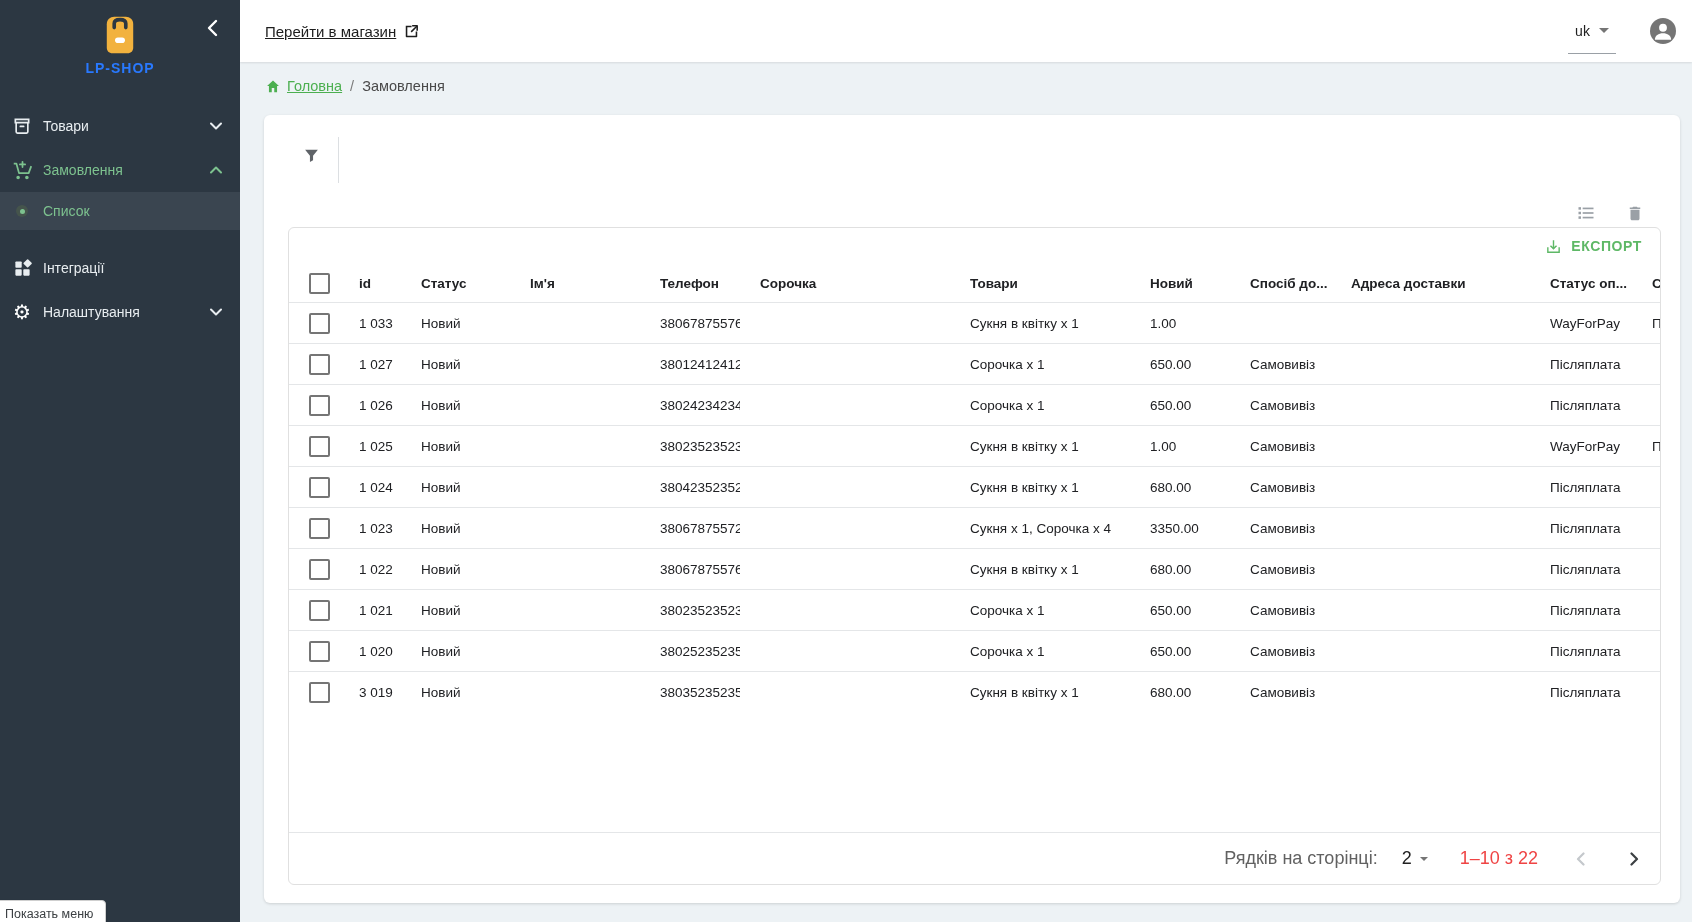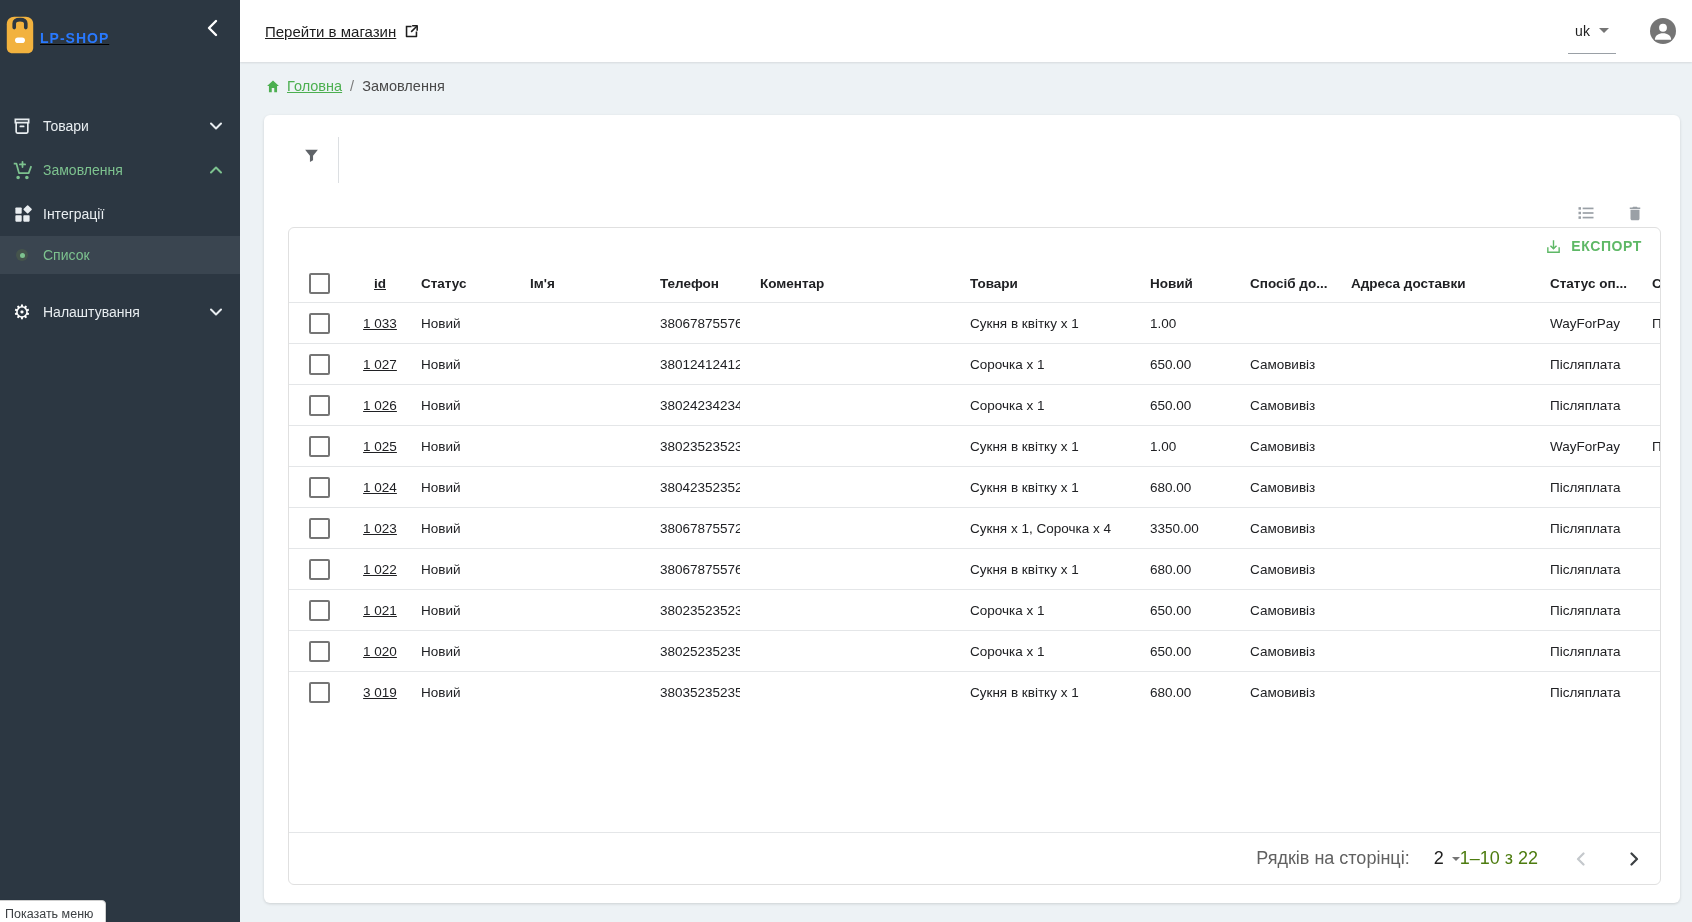--- a/index.html
+++ b/index.html
@@ -5,21 +5,21 @@
   html,body{margin:0;padding:0;}
   body{
     width:1692px;height:922px;position:relative;overflow:hidden;
     background:#edf2f5;
     font-family:"Liberation Sans", sans-serif;
     -webkit-font-smoothing:antialiased;
   }
   
   .sidebar{position:absolute;left:0;top:0;width:240px;height:922px;background:#2c3742;z-index:5;}
   .collapse-btn{position:absolute;top:16px;right:16px;width:24px;height:24px;cursor:pointer;display:flex;align-items:center;justify-content:center;}
-  .logo-wrap{padding-top:16px;display:flex;flex-direction:row;align-items:center;text-decoration:underline;}
+  .logo-wrap{padding-top:16px;display:flex;flex-direction:column;align-items:center;}
   .logo-text{margin-top:6px;color:#2979ff;font-size:14px;font-weight:bold;letter-spacing:1px;}
   .nav{position:absolute;top:104px;left:0;right:0;}
   .nav-item{height:44px;display:flex;align-items:center;padding:0 18px 0 10px;color:#e8edf0;font-size:14px;cursor:pointer;}
   .nav-item .ico{width:24px;height:24px;display:flex;align-items:center;justify-content:center;flex:none;}
   .nav-item .lbl{margin-left:9px;flex:1;}
   .nav-item .chev{flex:none;display:flex;align-items:center;}
   .nav-item.green{color:#7dc28f;}
   .nav-sub{height:38px;background:#3a4550;margin-bottom:16px;}
   .radio-outer{width:12px;height:12px;border-radius:50%;background:#45544c;display:flex;align-items:center;justify-content:center;}
   .radio-inner{width:5px;height:5px;border-radius:50%;background:#7dc28f;}
@@ -42,29 +42,29 @@
   .filter-divider{position:absolute;left:74px;top:22px;width:1px;height:46px;background:#dcdfe2;}
   .table-controls{position:absolute;top:88px;right:36px;display:flex;align-items:center;gap:30px;}
   .icon-btn{cursor:pointer;display:flex;align-items:center;justify-content:center;}
   .inner-card{position:absolute;left:24px;top:112px;width:1371px;height:656px;border:1px solid #e0e0e0;border-radius:6px;overflow:hidden;display:flex;flex-direction:column;background:#fff;}
   .export-row{height:36px;flex:none;display:flex;align-items:center;justify-content:flex-end;padding-right:12px;}
   .export-btn{display:flex;align-items:center;gap:9px;color:#5eb866;font-size:14px;font-weight:bold;letter-spacing:0.6px;cursor:pointer;padding:4px 6px;}
   .table-wrap{flex:none;overflow:hidden;}
   table.orders{table-layout:fixed;width:1493px;border-collapse:collapse;font-size:13.5px;color:#202124;}
   table.orders th{height:38px;text-align:left;font-weight:bold;padding:0 0 0 20px;white-space:nowrap;overflow:hidden;}
   table.orders td{height:40px;padding:0 0 0 20px;border-top:1px solid #e4e6e8;white-space:nowrap;overflow:hidden;}
-  table.orders th.col-id, table.orders td.col-id{padding:0;text-align:center;text-decoration:underline;}
+  table.orders th.col-id, table.orders td.col-id{padding:0;text-align:left;}
   table.orders th.col-select, table.orders td.col-select{padding-left:20px;}
   .cb{display:inline-block;width:17px;height:17px;border:2px solid #757575;border-radius:2px;background:#fff;cursor:pointer;vertical-align:middle;}
   .card-spacer{flex:1;}
   .card-footer{flex:none;height:51px;border-top:1px solid #e4e6e8;display:flex;align-items:center;justify-content:flex-end;padding-right:14px;font-size:18px;color:#424242;}
   .rpp-label{color:#616161;}
   .rpp-value{display:flex;align-items:center;gap:8px;margin-left:24px;cursor:pointer;color:#212121;}
   .rpp-value .caret-down{border-left-width:4.5px;border-right-width:4.5px;border-top-width:4.5px;}
-  .range-label{color:#4d7c0f;}
+  .range-label{margin-left:32px;color:#ef4444;}
   .page-btn{margin-left:30px;cursor:pointer;display:flex;align-items:center;justify-content:center;width:24px;height:24px;}
   .page-btn.disabled{cursor:default;}
   
   .status-tooltip{position:absolute;left:-6px;bottom:-10px;background:#fff;border:1px solid #cfcfcf;border-radius:4px;padding:6px 12px 10px 10px;font-size:12.5px;color:#3c4043;z-index:10;box-shadow:0 1px 2px rgba(0,0,0,0.15);white-space:nowrap;}
 </style>
 </head>
 <body>
 
 <div class="sidebar">
   <div class="collapse-btn">
@@ -106,39 +106,39 @@
         </svg>
       </span>
       <span class="lbl">Замовлення</span>
       <span class="chev">
         <svg width="12" height="8" viewBox="0 0 12 8">
             <polyline points="1,6.5 6,1.5 11,6.5" fill="none" stroke="#7dc28f" stroke-width="2" stroke-linecap="round" stroke-linejoin="round"></polyline>
           </svg>
       </span>
     </div>
 
+    <div class="nav-item nav-sub green">
+      <span class="ico">
+        <span class="radio-outer">
+            <span class="radio-inner"></span>
+          </span>
+      </span>
+      <span class="lbl">Список</span>
+    </div>
+
     <div class="nav-item">
       <span class="ico">
         <svg width="19" height="19" viewBox="0 0 24 24">
           <rect x="3" y="3" width="8" height="8" rx="1" fill="#e8edf0"></rect>
           <rect x="3" y="13" width="8" height="8" rx="1" fill="#e8edf0"></rect>
           <rect x="13" y="13" width="8" height="8" rx="1" fill="#e8edf0"></rect>
           <rect x="14.5" y="1.5" width="8" height="8" rx="1" fill="#e8edf0" transform="rotate(45 18.5 5.5)"></rect>
         </svg>
       </span>
       <span class="lbl">Інтеграції</span>
-    </div>
-
-    <div class="nav-item nav-sub green">
-      <span class="ico">
-        <span class="radio-outer">
-            <span class="radio-inner"></span>
-          </span>
-      </span>
-      <span class="lbl">Список</span>
     </div>
 
     <div class="nav-item">
       <span class="ico">
           <span class="gear-glyph">⚙</span>
         </span>
       <span class="lbl">Налаштування</span>
       <span class="chev">
         <svg width="12" height="8" viewBox="0 0 12 8">
             <polyline points="1,1.5 6,6.5 11,1.5" fill="none" stroke="#e8edf0" stroke-width="2" stroke-linecap="round" stroke-linejoin="round"></polyline>
@@ -238,21 +238,21 @@
             <col style="width: 102px;">
             <col style="width: 150px;">
           </colgroup>
           <thead>
             <tr>
               <th class="col-select"><span class="cb"></span></th>
               <th class="col-id">id</th>
               <th class="col-status">Статус</th>
               <th class="col-name">Ім'я</th>
               <th class="col-phone">Телефон</th>
-              <th class="col-comment">Коментар</th>
+              <th class="col-comment">Сорочка</th>
               <th class="col-products">Товари</th>
               <th class="col-sum">Новий</th>
               <th class="col-delivery">Спосіб до...</th>
               <th class="col-address">Адреса доставки</th>
               <th class="col-payment">Статус оп...</th>
               <th class="col-payment_status">С</th>
             </tr>
           </thead>
           <tbody>
             <tr>

